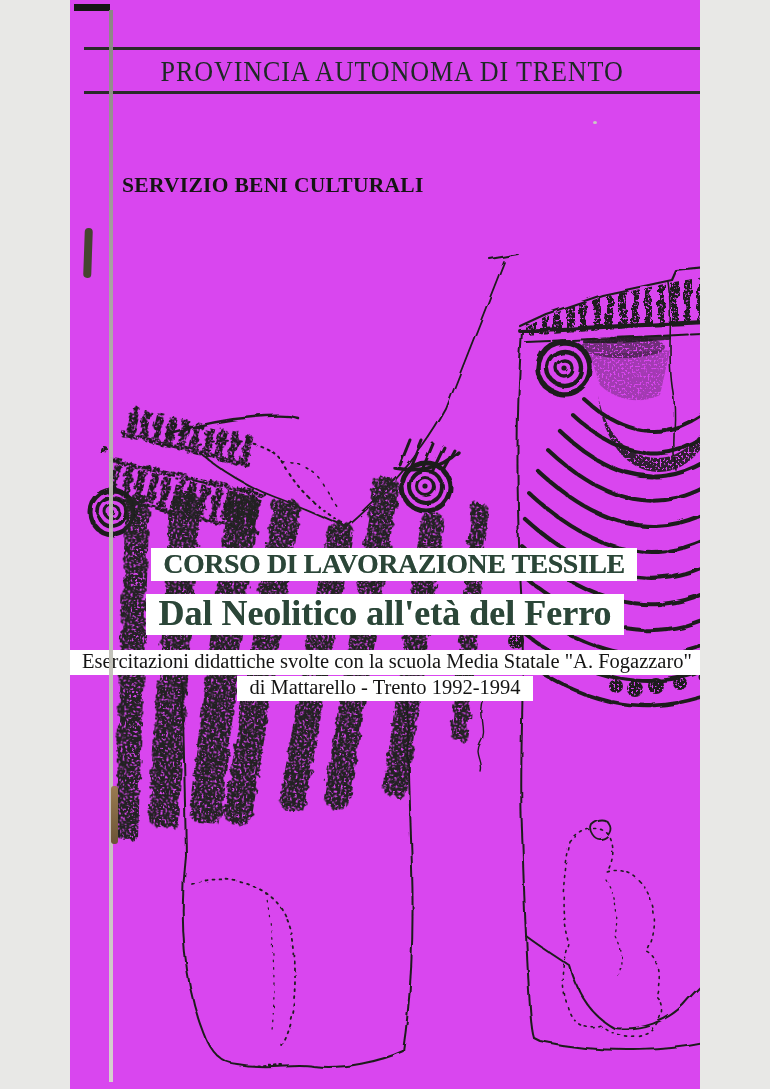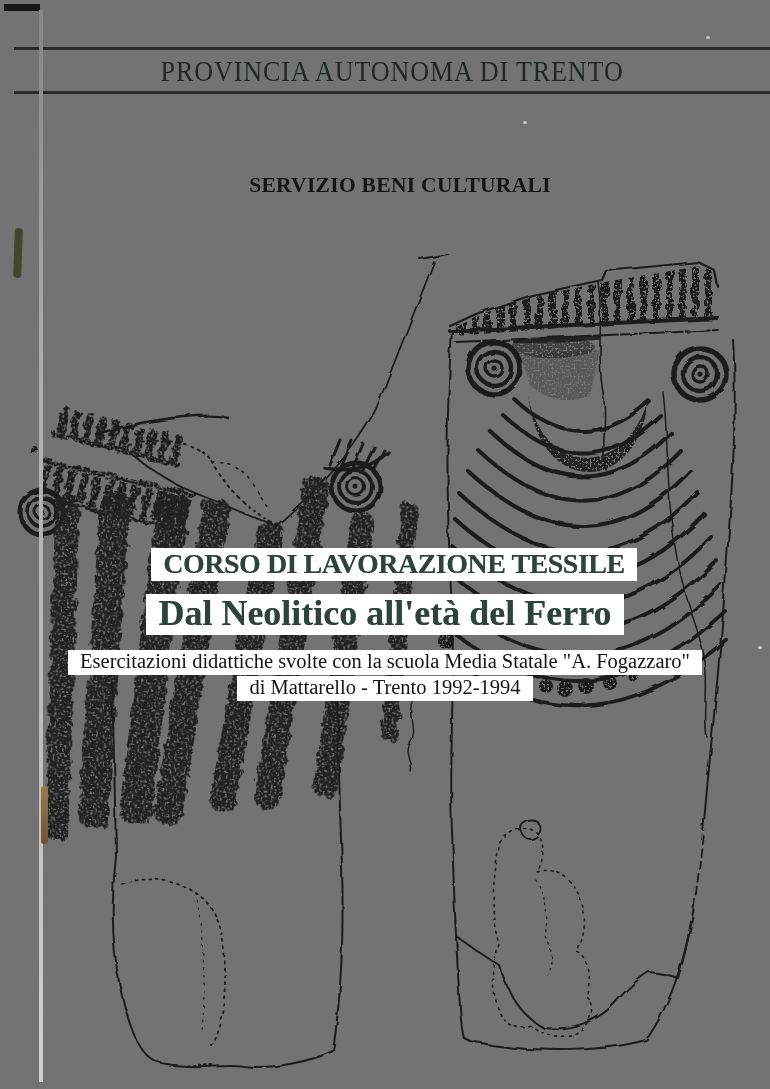--- a/index.html
+++ b/index.html
@@ -1,37 +1,37 @@
 <!DOCTYPE html>
 <html><head>
 <meta charset="utf-8">
 <style>
   html,body { margin:0; padding:0; background:#e8e8e6; }
   .page {
-    position:relative; width:770px; height:1089px; margin:0 auto;
-    background:#737373; overflow:hidden;
+    position:relative; width:630px; height:1089px; margin:0 auto;
+    background:#d946ef; overflow:hidden;
     font-family:"Liberation Serif", serif;
   }
   .artwork { position:absolute; left:0; top:0; z-index:1; }
 
   
   .banner {
     position:absolute; left:14px; right:0; top:47px; height:41px;
     border-top:3px solid #2a2a28; border-bottom:3px solid #2a2a28;
     display:flex; align-items:center; justify-content:center; z-index:3;
   }
   .banner-text {
     font-size:30px; letter-spacing:1px; white-space:nowrap;
     transform:scaleX(.87); color:#1d2a24;
   }
 
   
   .departments {
     position:absolute; top:173px; left:52px; right:22px; z-index:3;
-    display:flex; justify-content:center;
+    display:flex; justify-content:space-between;
     font-weight:bold; font-size:21.5px; letter-spacing:.3px; color:#151514;
   }
 
   
   .band { position:absolute; left:0; right:0; text-align:center; z-index:2; line-height:1.04; }
   .band > span {
     display:inline-block; background:#ffffff; white-space:nowrap;
     padding:1px 12px 3px;
   }
   .band1 { top:548px; font-weight:bold; font-size:28px; letter-spacing:-.5px;margin-left:18px; }

